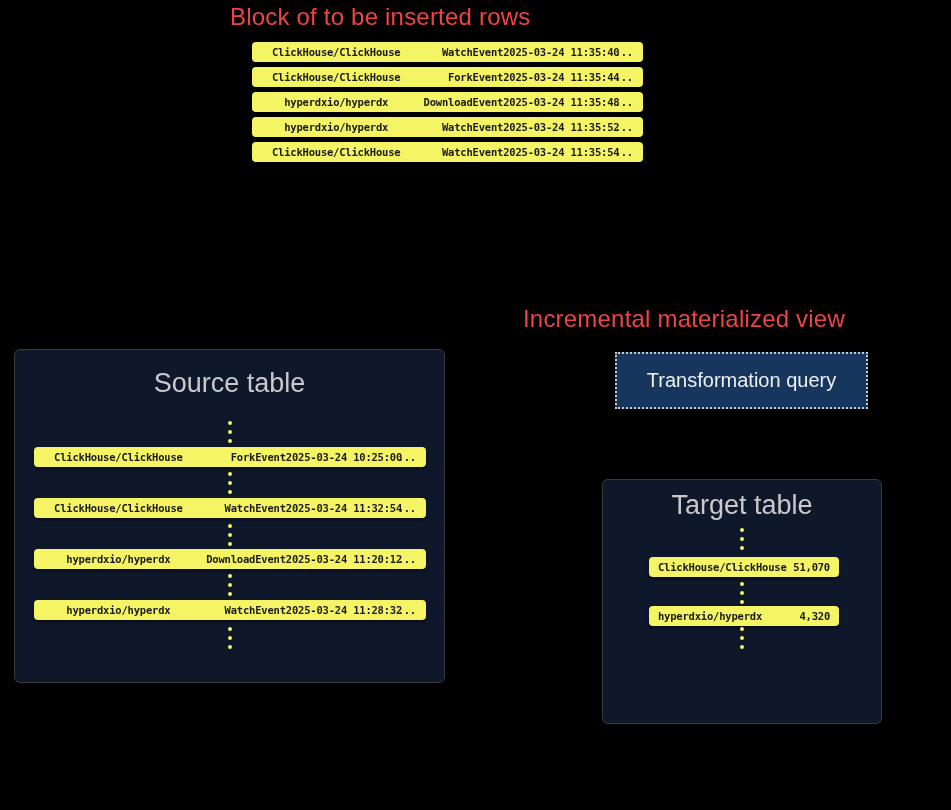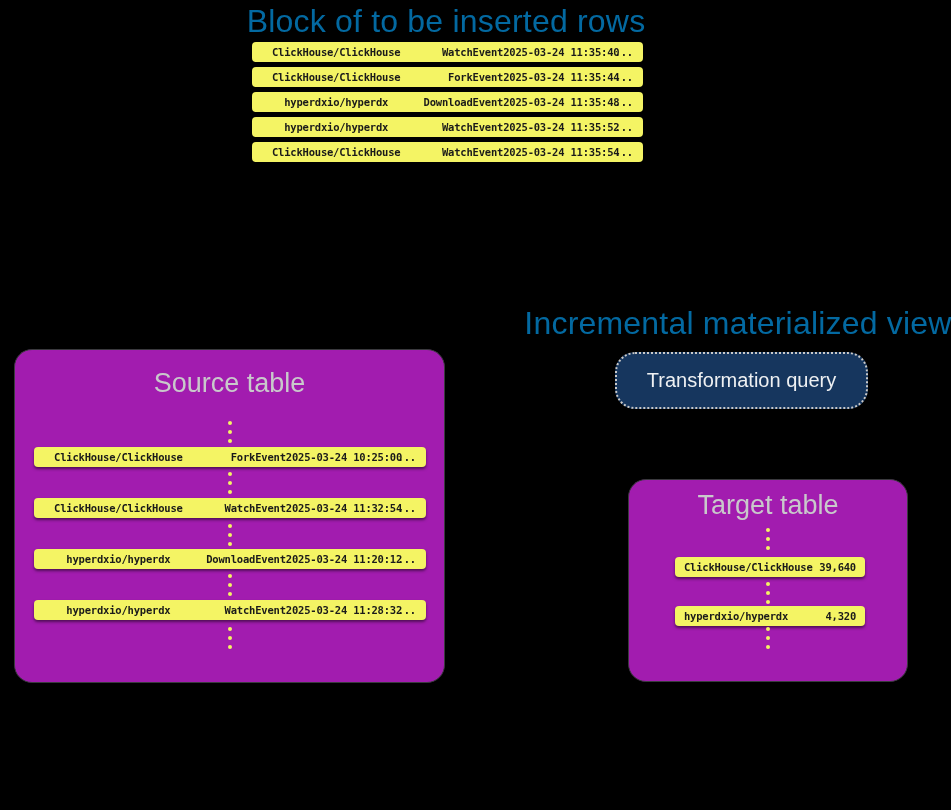--- a/index.html
+++ b/index.html
@@ -5,32 +5,31 @@
   html,body{margin:0;padding:0;background:#000;}
   .canvas{
     position:relative;
     width:951px;height:810px;
     background:#000;
     overflow:hidden;
     font-family:"Liberation Sans", sans-serif;
   }
   .big-title{
     position:absolute;
-    color:#0369a1;
-    font-size:32px;
+    color:#ef4444;
+    font-size:24px;
     font-weight:400;
-    text-align:center;
     letter-spacing:0.2px;
     white-space:nowrap;
   }
   .panel{
     position:absolute;
-    background:#a21caf;
+    background:#0f172a;
     border:1px solid #3a3a3e;
-    border-radius:18px;
+    border-radius:6px;
     box-sizing:border-box;
   }
   .panel-title{
     position:absolute;
     left:0;right:0;
     text-align:center;
     color:#c9c9cb;
     font-size:27px;
     font-weight:400;
     white-space:nowrap;
@@ -87,21 +86,21 @@
     width:4px;height:4px;
     border-radius:2px;
     background:#f4f464;
   }
   .query-button{
     position:absolute;
     left:615px;top:352px;
     width:253px;height:57px;
     background:#16365e;
     border:2px dotted #c9c9c9;
-    border-radius:20px;
+    border-radius:0;
     box-sizing:border-box;
     display:flex;
     align-items:center;
     justify-content:center;
     color:#eef0f2;
     font-size:20px;
     white-space:nowrap;
   }
 </style>
 </head>
@@ -205,32 +204,32 @@
         <i></i>
       </div>
   </div>
 
   <div class="big-title" style="left:523px;top:305px;width:430px;">Incremental materialized view</div>
 
   <div class="query-button">
     <span>Transformation query</span>
   </div>
 
-  <div class="panel" style="left:628px;top:479px;width:280px;height:203px;">
+  <div class="panel" style="left:602px;top:479px;width:280px;height:245px;">
     <div class="panel-title" style="top:10px;">Target table</div>
 
     <div class="vdots" style="top:48px;">
         <i></i>
         <i></i>
         <i></i>
       </div>
 
     <div class="kv-row" style="left:46px;top:77px;width:190px;">
       <span>ClickHouse/ClickHouse</span>
-      <span>39,640</span>
+      <span>51,070</span>
     </div>
 
     <div class="vdots" style="top:102px;">
         <i></i>
         <i></i>
         <i></i>
       </div>
 
     <div class="kv-row" style="left:46px;top:126px;width:190px;">
       <span>hyperdxio/hyperdx</span>

